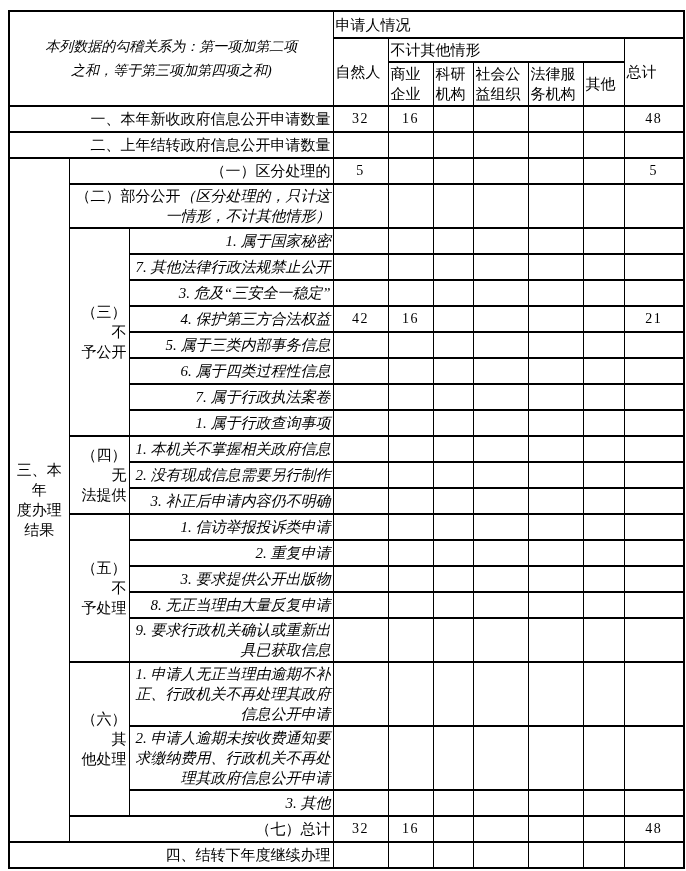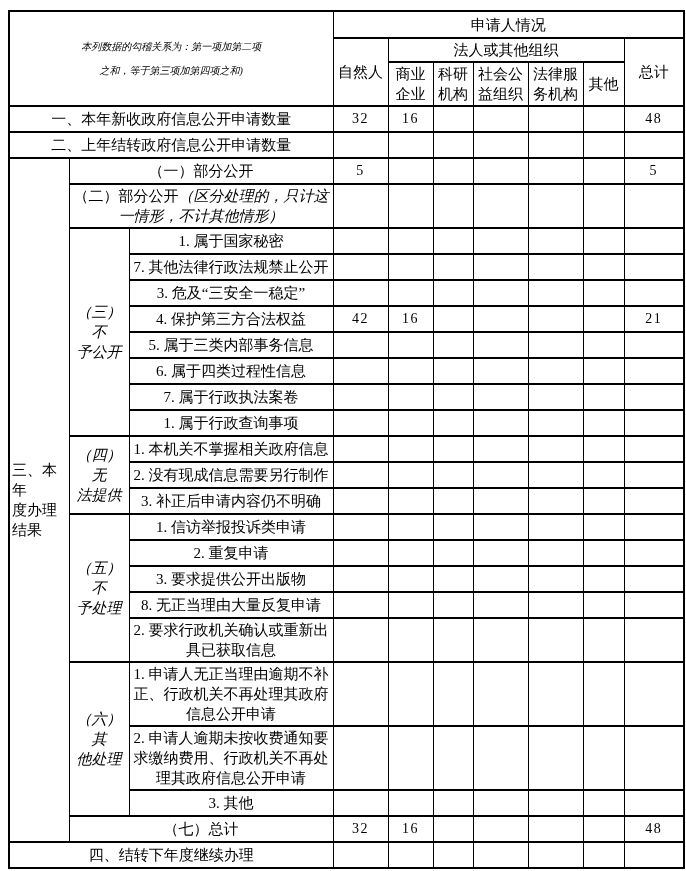--- a/index.html
+++ b/index.html
@@ -31,36 +31,35 @@
   tr { height: 26px; }
   tr.h1 { height: 27px; }
   tr.h2 { height: 23px; }
   tr.h3 { height: 43px; }
 
   td.note {
     text-align: center;
     font-style: italic;
     white-space: pre-line;
     line-height: 24px;
-    font-size: 10px;
+    font-size: 14px;
   }
   td.hdr {
+    white-space: pre-line;
+  }
+  td.lbl { text-align: right; margin-left: 48px; }
+  td.colA {
     text-align: center;
     white-space: pre-line;
   }
-  td.lbl { text-align: center; margin-left: 48px; }
-  td.colA {
+  td.colB {
+    text-align: right;
     white-space: pre-line;
   }
-  td.colB {
-    text-align: center;
-    white-space: pre-line;
-    font-style: italic;
-  }
-  td.item { text-align: center; }
+  td.item { text-align: right; font-style: italic; }
   span.ital { font-style: italic; }
   td.v {
     text-align: center;
     font-size: 14px;
     letter-spacing: 1.5px;
     padding: 1px 0;
   }
 </style>
 </head>
 <body>
@@ -80,21 +79,21 @@
   </colgroup>
 
   <tbody>
       <tr class="h1">
     <td class="note" colspan="3" rowspan="3">本列数据的勾稽关系为：第一项加第二项
 之和，等于第三项加第四项之和)</td>
     <td class="hdr" colspan="7">申请人情况</td>
   </tr>
   <tr class="h2">
     <td class="hdr" rowspan="2">自然人</td>
-    <td class="hdr" colspan="5">法人或其他组织</td>
+    <td class="hdr" colspan="5">不计其他情形</td>
     <td class="hdr" rowspan="2">总计</td>
   </tr>
   <tr class="h3">
     <td class="hdr">商业
 企业</td>
     <td class="hdr">科研
 机构</td>
     <td class="hdr">社会公
 益组织</td>
     <td class="hdr">法律服
@@ -120,21 +119,21 @@
         <td class="v"></td>
         <td class="v"></td>
         <td class="v"></td>
         <td class="v"></td>
       </tr>
 
   <tr>
     <td class="colA" rowspan="22">三、本年
 度办理
 结果</td>
-    <td class="lbl" colspan="2">（一）部分公开</td>
+    <td class="lbl" colspan="2">（一）区分处理的</td>
   <td class="v">5</td>
         <td class="v"></td>
         <td class="v"></td>
         <td class="v"></td>
         <td class="v"></td>
         <td class="v"></td>
         <td class="v">5</td>
       </tr>
   <tr>
     <td class="lbl" colspan="2"><span>（二）部分公开</span><span class="ital">（区分处理的，只计这一情形，不计其他情形）</span></td>
@@ -299,21 +298,21 @@
     <td class="item">8.  无正当理由大量反复申请</td>
   <td class="v"></td>
         <td class="v"></td>
         <td class="v"></td>
         <td class="v"></td>
         <td class="v"></td>
         <td class="v"></td>
         <td class="v"></td>
       </tr>
   <tr>
-    <td class="item">2.  要求行政机关确认或重新出具已获取信息</td>
+    <td class="item">9.  要求行政机关确认或重新出具已获取信息</td>
   <td class="v"></td>
         <td class="v"></td>
         <td class="v"></td>
         <td class="v"></td>
         <td class="v"></td>
         <td class="v"></td>
         <td class="v"></td>
       </tr>
 
   <tr>

